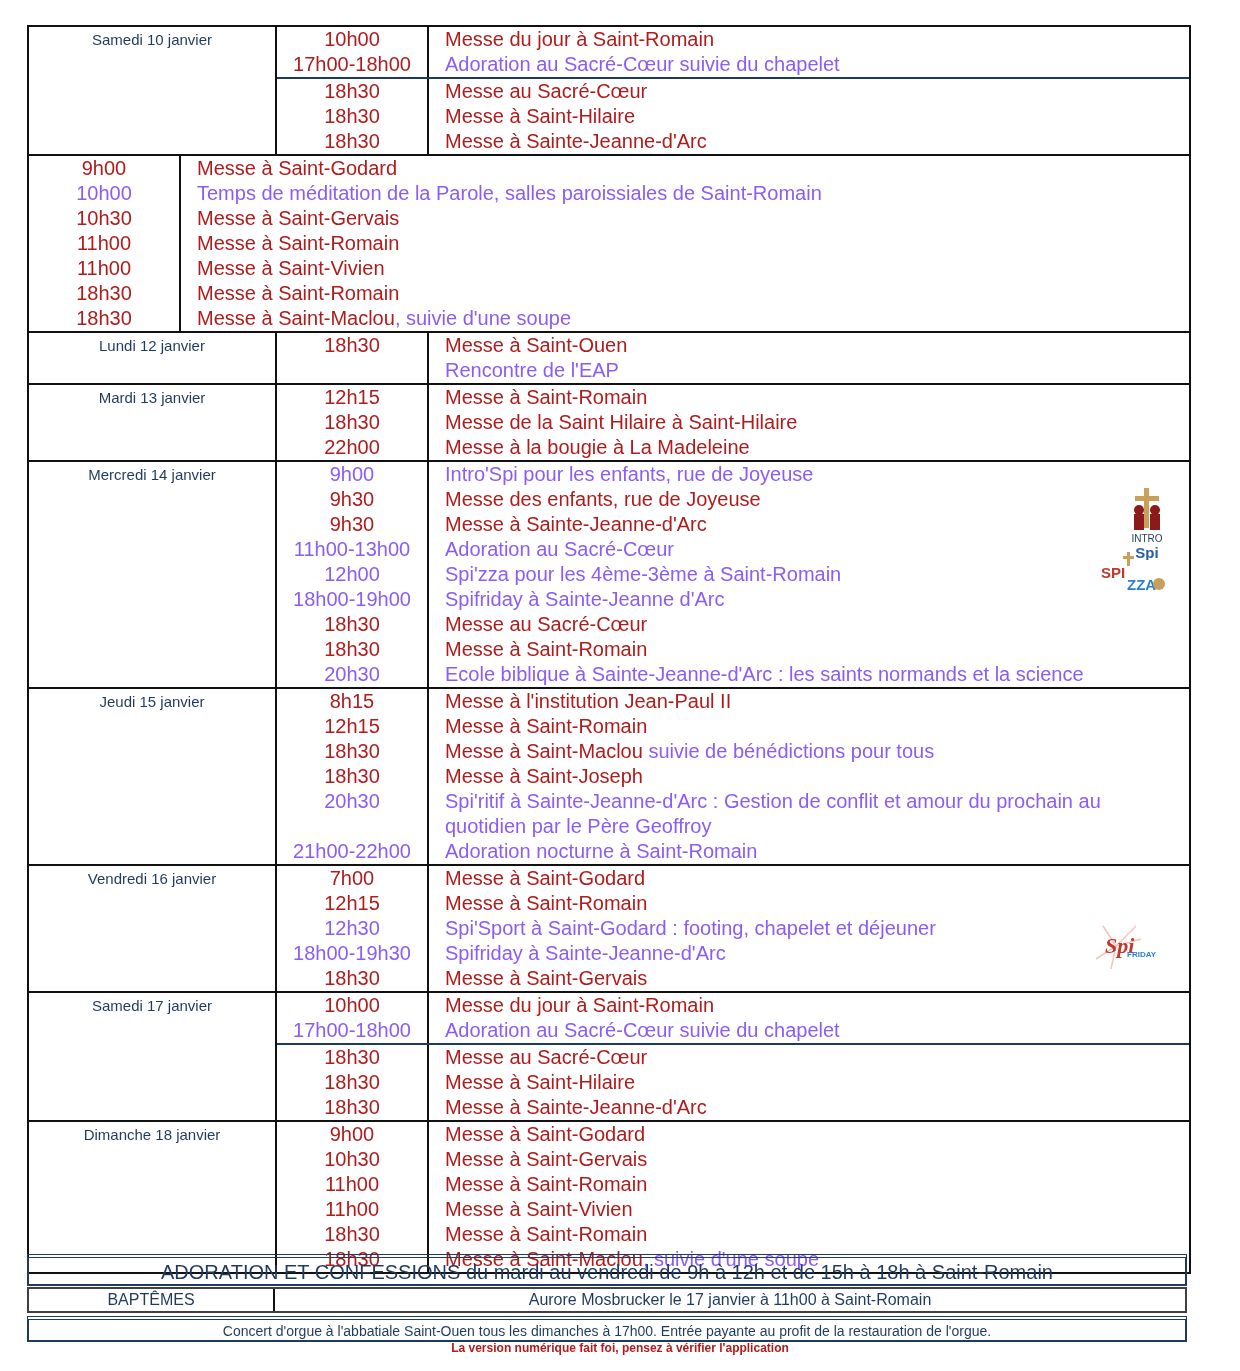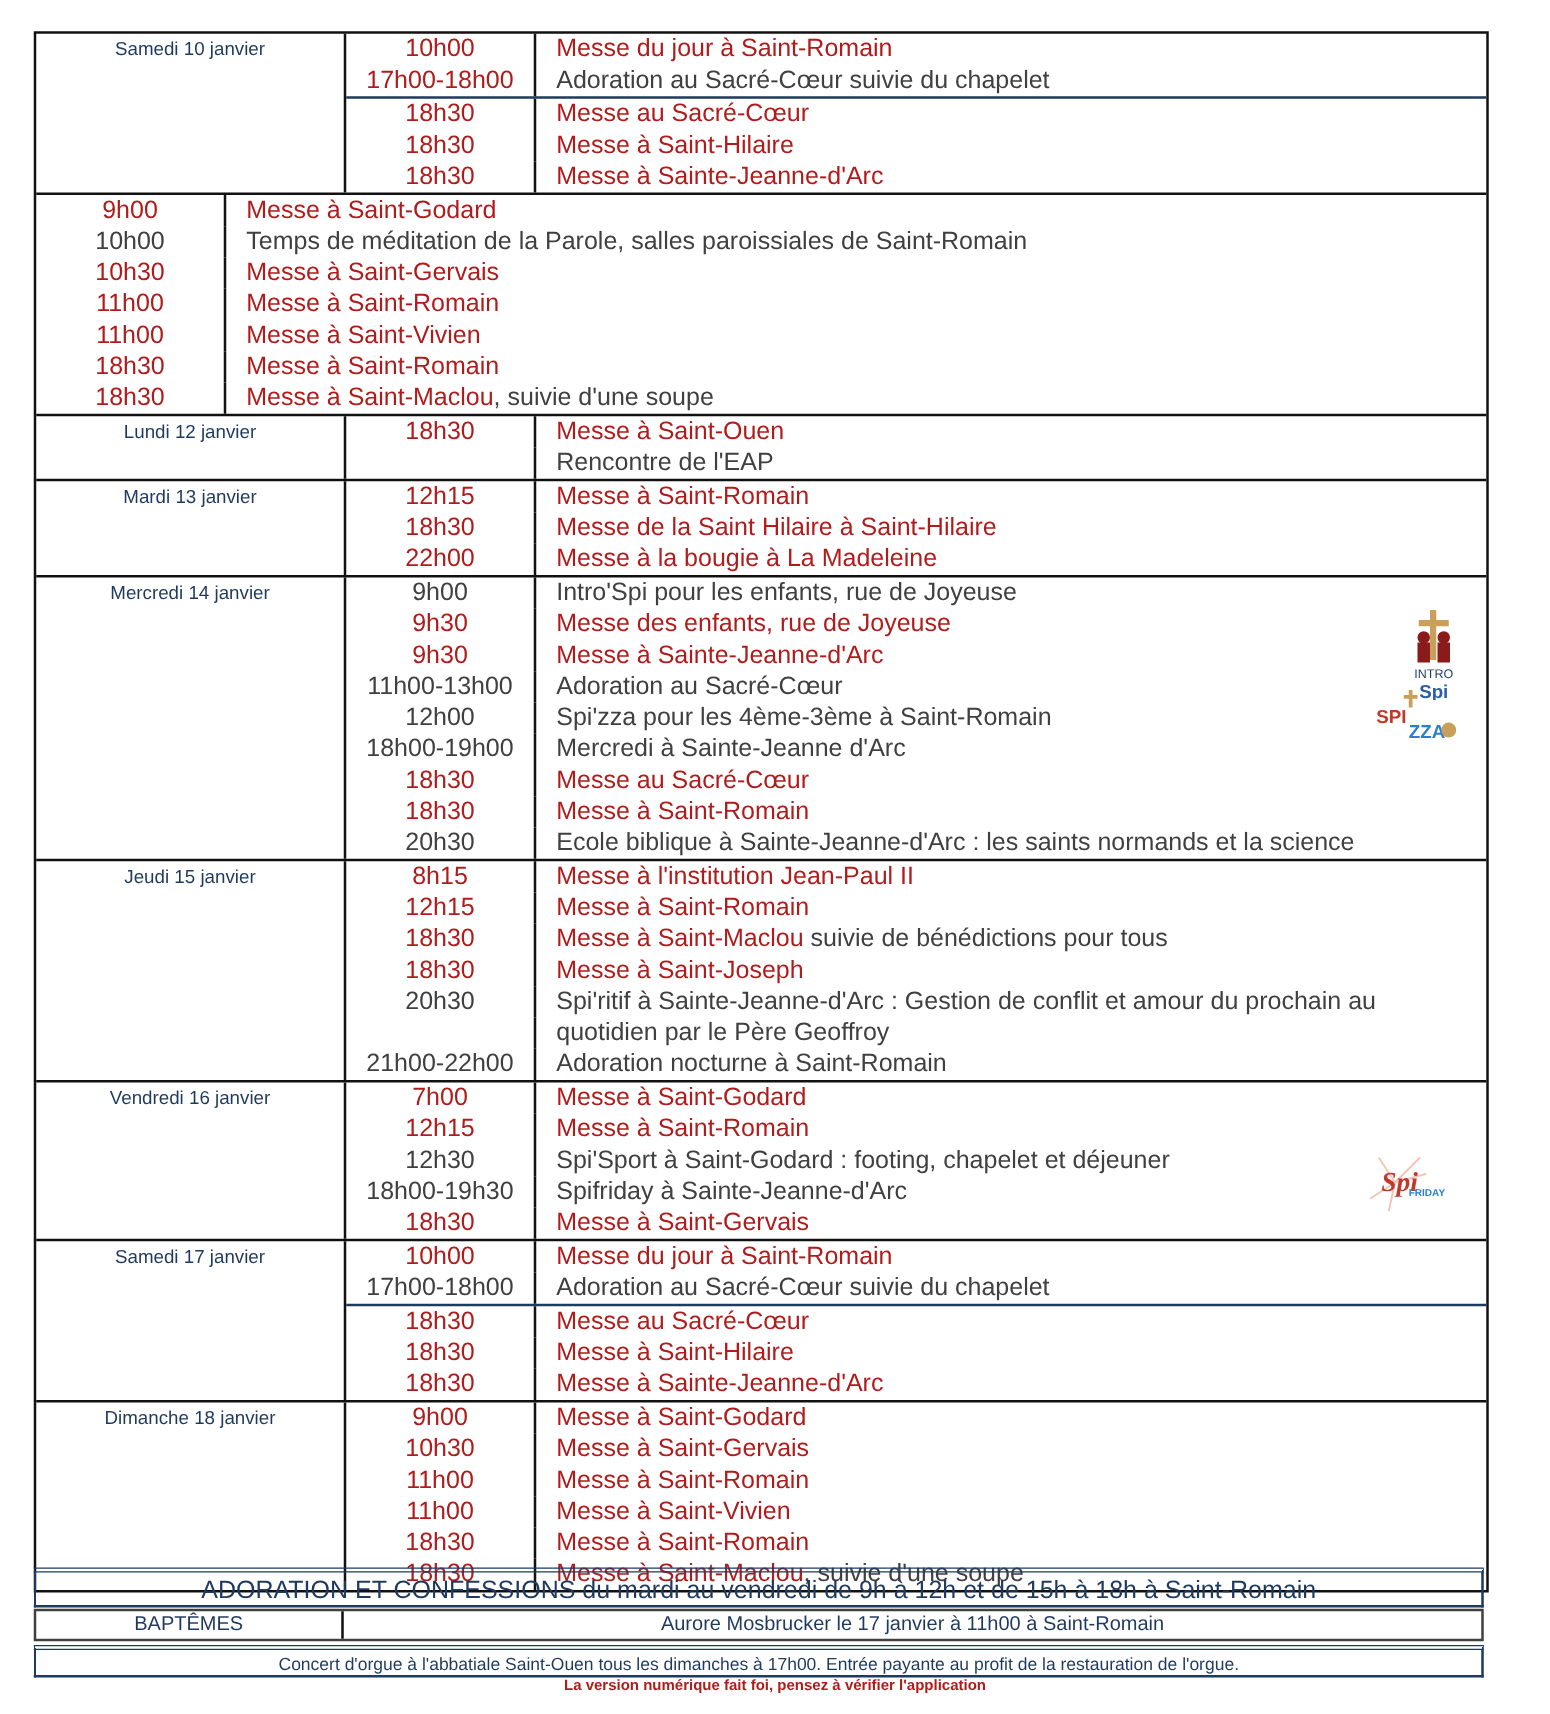--- a/index.html
+++ b/index.html
@@ -7,21 +7,21 @@
   #sched { position: absolute; left: 27px; top: 25px; width: 1160px; border: 2px solid #111; border-collapse: collapse; }
   .day { display: flex; border-top: 2px solid #111; }
   .day:first-child { border-top: none; }
   .day-label { width: 246px; border-right: 2px solid #111; text-align: center; color: #1f3a5f; font-size: 15px; line-height: 25px; }
   .rows { flex: 1; position: relative; }
   .row { display: flex; line-height: 25px; font-size: 20px; }
   .row.sep { border-top: 2px solid #1f3a5f; }
   .time { width: 150px; text-align: center; border-right: 2px solid #111; flex-shrink: 0; }
   .desc { padding-left: 16px; flex: 1; }
   .red { color: #b01c1c; }
-  .blue { color: #404040; }
+  .blue { color: #8b5cf6; }
   .logo { position: absolute; right: 24px; }
   .box { position: absolute; left: 27px; width: 1156px; border: 2px solid #1f3a5f; text-align: center; color: #1f3a5f; }
   #ador { top: 1254px; height: 26px; line-height: 28px; font-size: 20px; border-top: 4px double #1f3a5f; }
   #bapt { top: 1287px; height: 22px; display: flex; border: 2px solid #404040; font-size: 16px; line-height: 22px; }
   #bapt .bl { width: 244px; border-right: 2px solid #111; }
   #bapt .bv { flex: 1; }
   #concert { top: 1316px; height: 20px; font-size: 14px; line-height: 22px; border-top: 4px double #1f3a5f; }
   #note { position: absolute; top: 1341px; left: 0; width: 1240px; text-align: center; color: #b01c1c; font-weight: bold; font-size: 12px; }
 </style>
 </head>
@@ -133,21 +133,21 @@
         <div class="row">
           <div class="time blue">11h00-13h00</div>
           <div class="desc"><span class="blue">Adoration au Sacré-Cœur</span></div>
         </div>
         <div class="row">
           <div class="time blue">12h00</div>
           <div class="desc"><span class="blue">Spi'zza pour les  4ème-3ème à Saint-Romain</span></div>
         </div>
         <div class="row">
           <div class="time blue">18h00-19h00</div>
-          <div class="desc"><span class="blue">Mercredi à Sainte-Jeanne d'Arc</span></div>
+          <div class="desc"><span class="blue">Spifriday à Sainte-Jeanne d'Arc</span></div>
         </div>
         <div class="row">
           <div class="time red">18h30</div>
           <div class="desc"><span class="red">Messe au Sacré-Cœur</span></div>
         </div>
         <div class="row">
           <div class="time red">18h30</div>
           <div class="desc"><span class="red">Messe à Saint-Romain</span></div>
         </div>
         <div class="row">

